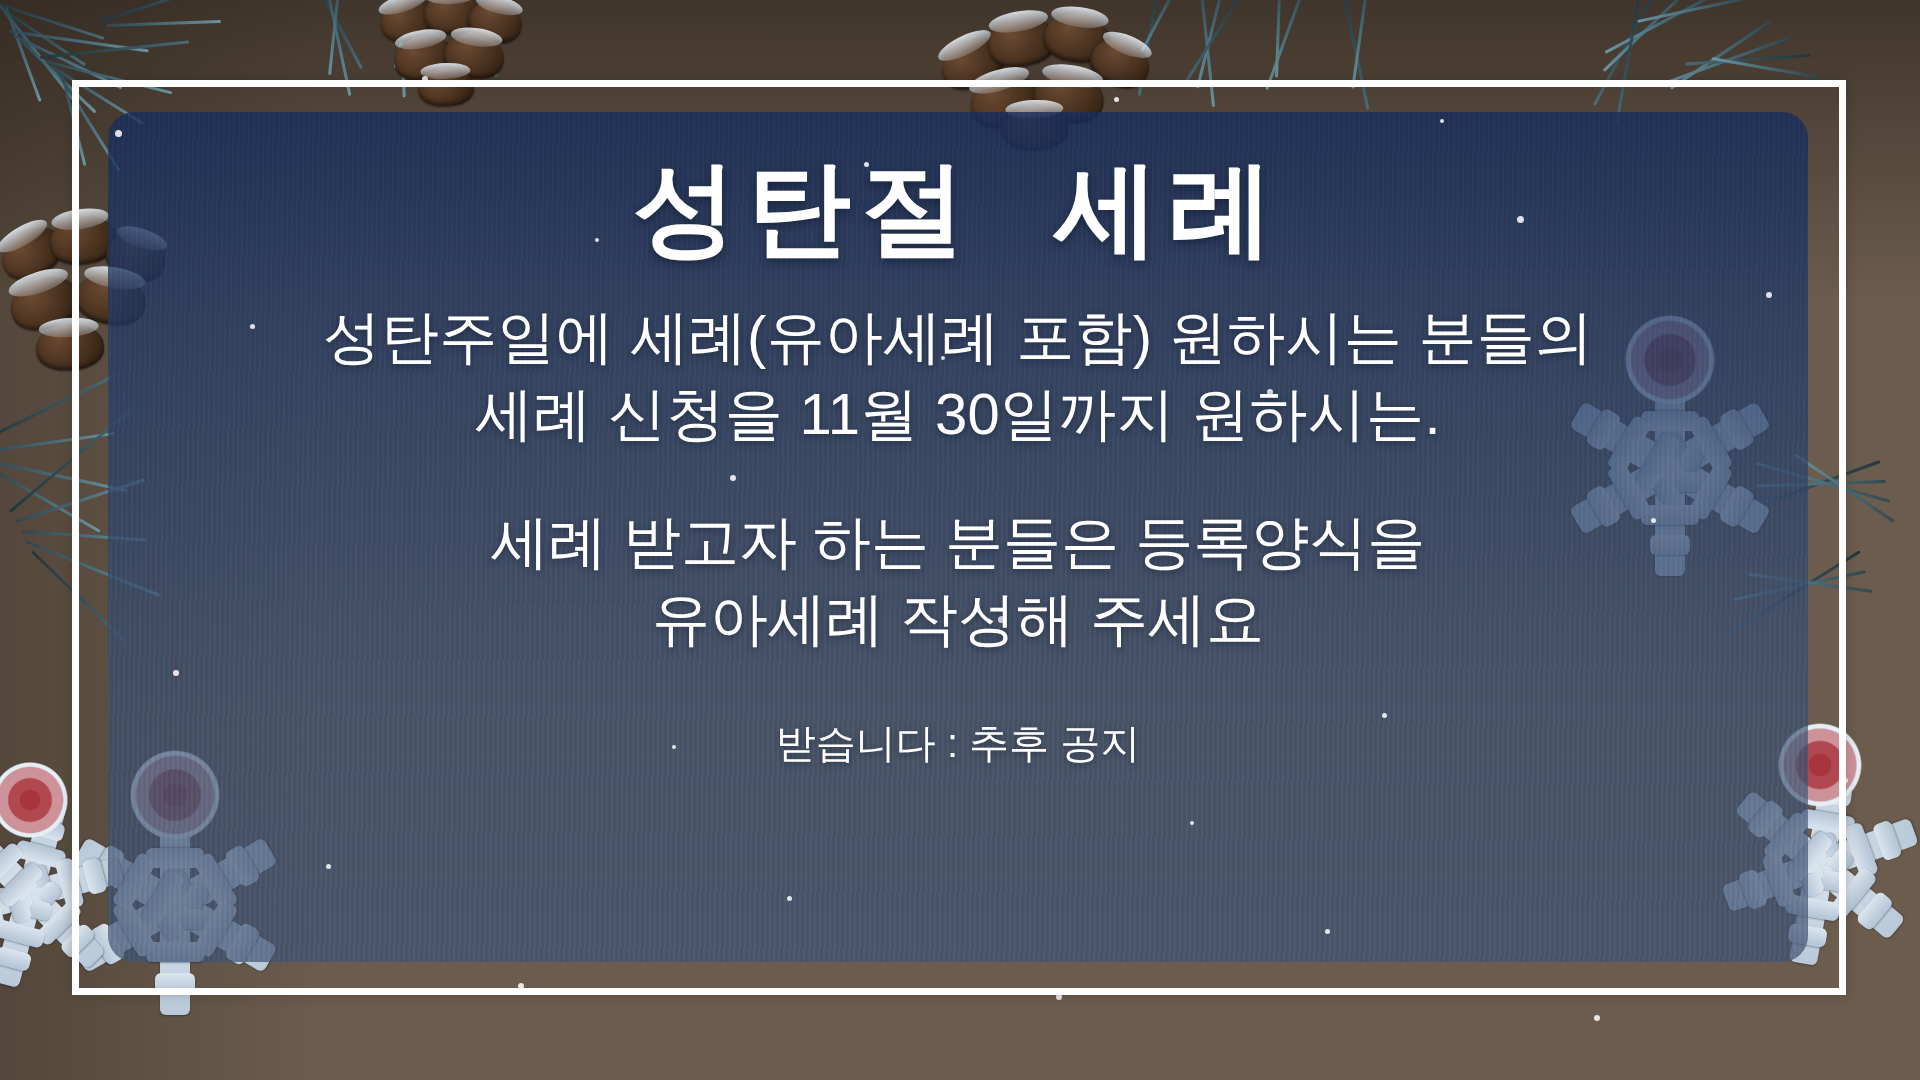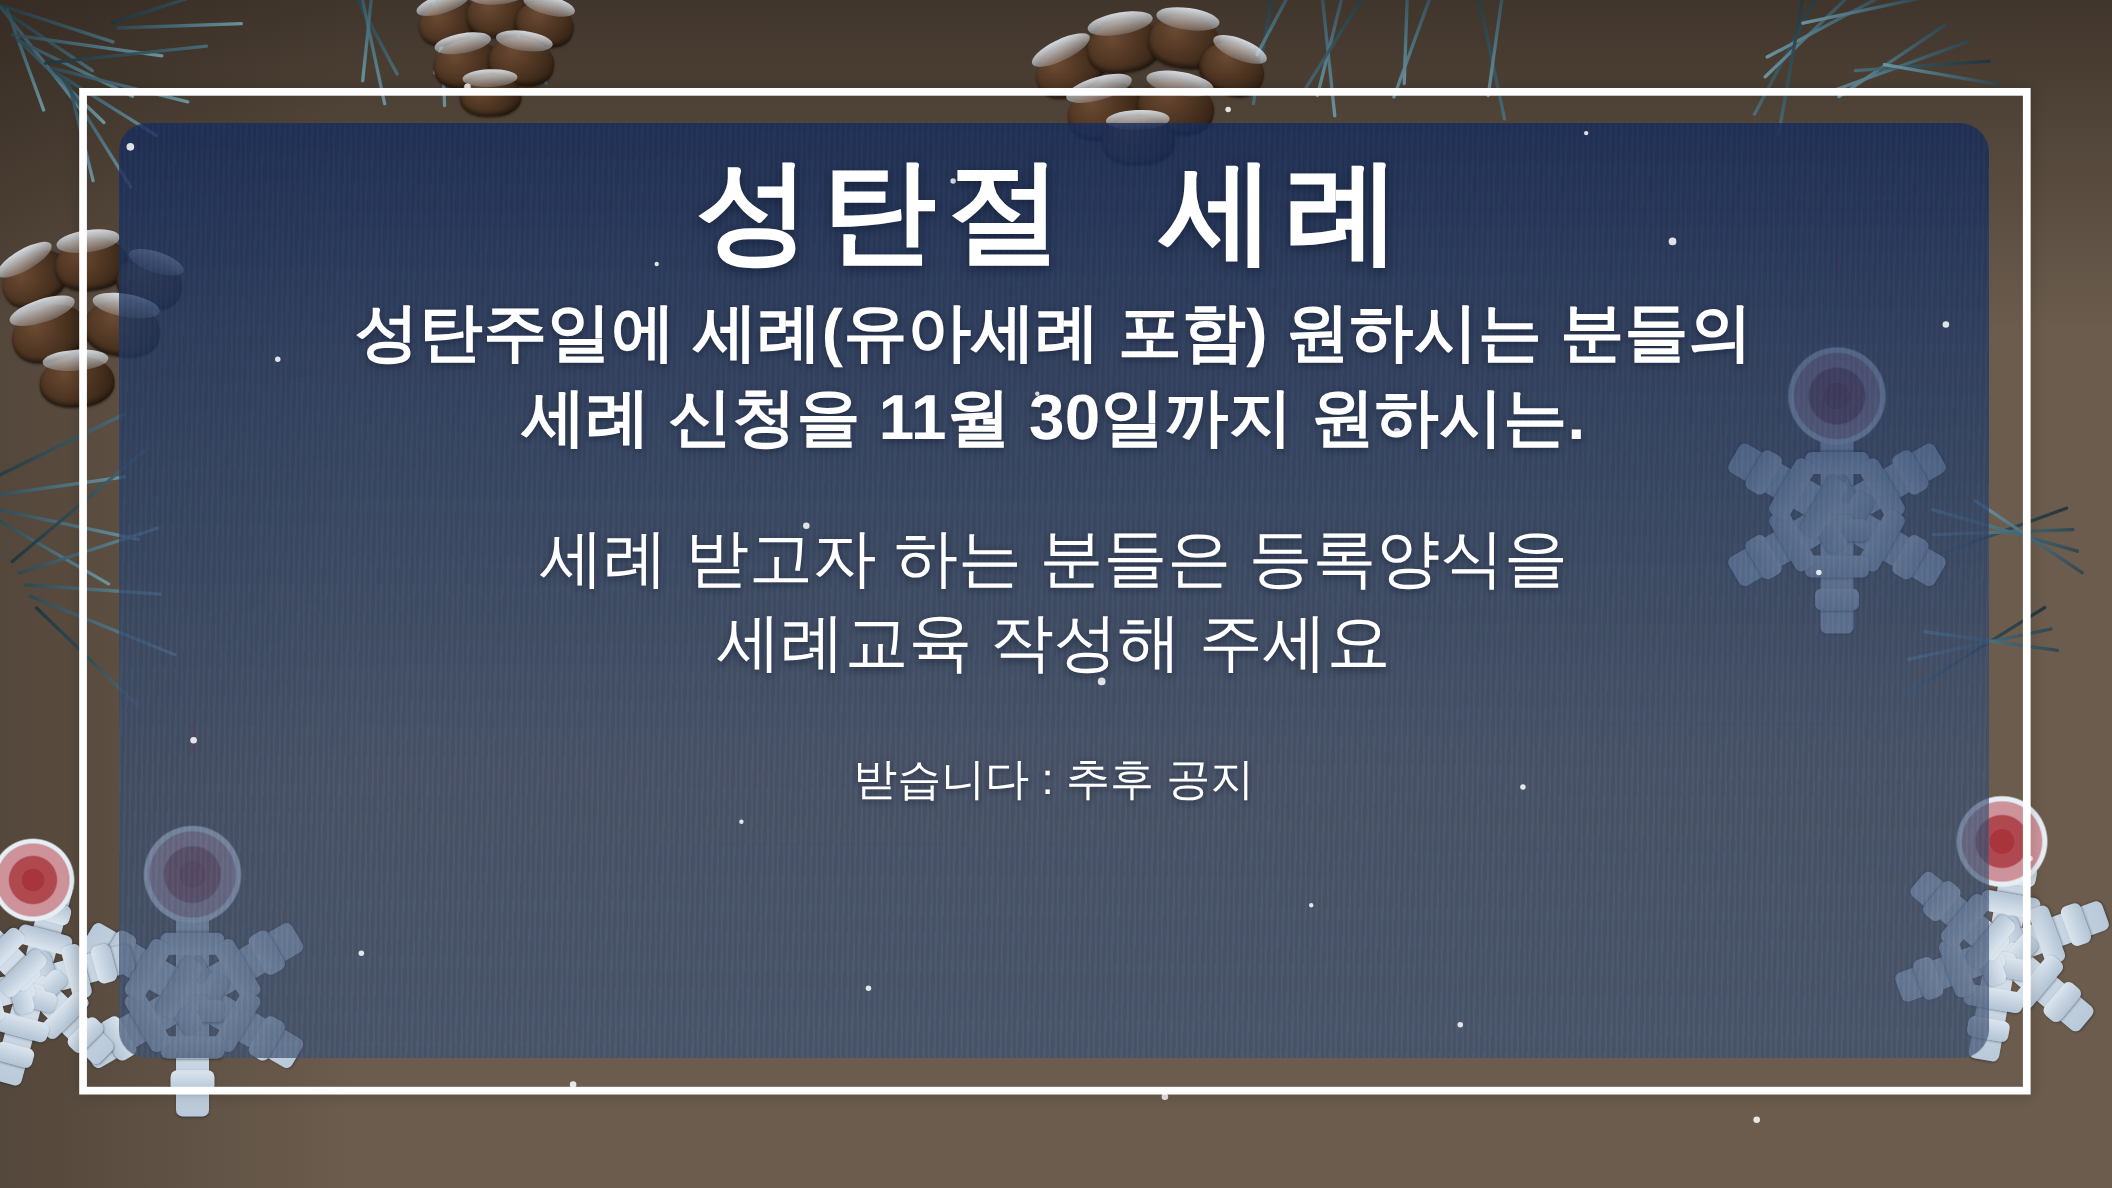--- a/index.html
+++ b/index.html
@@ -144,29 +144,29 @@
     mix-blend-mode:overlay;
   }
 
   
   .content{
     position:absolute;left:108px;top:112px;width:1700px;height:850px;
     display:flex;flex-direction:column;align-items:center;
     color:#ffffff;text-align:center;
   }
   .title{
-    margin-top:26px;
+    margin-top:42px;
     font-size:104px;line-height:1.05;font-weight:700;
     letter-spacing:.10em;
     text-shadow:0 3px 10px rgba(10,20,40,.55);
     white-space:pre;
   }
   .body-1{
-    margin-top:18px;
-    font-size:58px;line-height:1.32;font-weight:700;
+    margin-top:36px;
+    font-size:58px;line-height:1.32;font-weight:400;
     letter-spacing:.005em;
     text-shadow:0 2px 7px rgba(10,20,40,.5);
   }
   .body-2{
     margin-top:52px;
     font-size:58px;line-height:1.32;font-weight:500;
     text-shadow:0 2px 7px rgba(10,20,40,.5);
   }
   .footer{
     margin-top:56px;
@@ -462,21 +462,21 @@
 
     <div class="title">성탄절  세례</div>
 
     <div class="body-1">
       <span class="line">성탄주일에 세례(유아세례 포함) 원하시는 분들의</span>
       <span class="line">세례 신청을 11월 30일까지 원하시는.</span>
     </div>
 
     <div class="body-2">
       <span class="line">세례 받고자 하는 분들은 등록양식을</span>
-      <span class="line">세례교육 작성해 주세요</span>
+      <span class="line">유아세례 작성해 주세요</span>
     </div>
 
     <div class="footer">
       <span class="line">받습니다 : 추후 공지</span>
     </div>
 
   </div>
 </div>
 
 </body></html>

